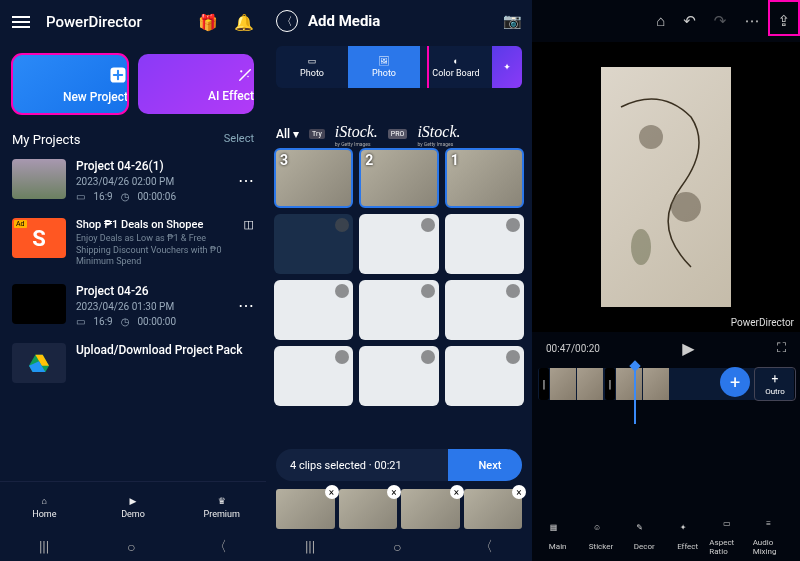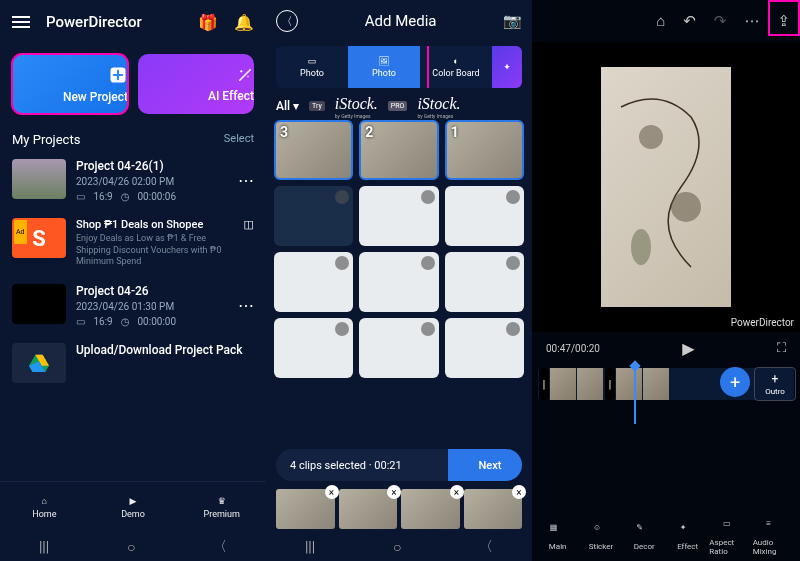--- a/index.html
+++ b/index.html
@@ -48,31 +48,31 @@
   .ad-item .proj-info div:nth-child(2){ color:#789; font-size:9px; line-height:1.3; margin-top:2px;}
   .gdrive-item .thumb { background:#1a2540;}
   .botnav1 { height:52px; display:flex; border-top:1px solid #182240;}
   .botnav1 div { flex:1; display:flex; flex-direction:column; align-items:center; justify-content:center; font-size:9px; color:#eee; gap:3px;}
   .sysnav { height:28px; display:flex; justify-content:space-around; align-items:center; background:#0a1630; }
   .sysnav span { color:#aaa; font-size:14px; }
 
   
   .header2 { height:42px; display:flex; align-items:center; padding:0 10px; gap:10px;}
   .back-btn { width:22px;height:22px; border:1.5px solid #fff; border-radius:50%; display:flex;align-items:center;justify-content:center; font-size:11px;}
-  .add-title { font-size:15px; font-weight:400; flex:1;text-align:center;}
+  .add-title { font-size:15px; font-weight:700; flex:1;}
   .cam-icon { font-size:15px;}
   .tabs2 {
     margin:4px 10px; display:flex; border-radius:6px; overflow:hidden; height:42px;
     background:#0c1c3d; position:relative;
   }
   .tabs2-hl { position:absolute; left:-2px; top:-2px; width:155px; height:46px; border:2px solid #ff00b3; pointer-events:none;}
   .tab2 { flex:1; display:flex; flex-direction:column; align-items:center; justify-content:center; font-size:9px; gap:2px;}
   .tab2.photo { background:#2b77ea;}
   .tab2.aicb { background:linear-gradient(135deg,#5a3ae8,#8a3af7);}
-  .filterbar { display:flex; align-items:center; gap:10px; padding:4px 10px; height:28px;}
+  .filterbar { display:flex; align-items:center; gap:10px; padding:4px 10px; height:28px;margin-top:28px;}
   .all-btn { font-size:12px; font-weight:500;}
   .all-btn::after{content:" ▾";}
   .istock { font-family:serif; font-style:italic; font-size:16px;}
   .istock-sub { font-size:5px; display:block; font-style:normal; color:#aaa;}
   .badge-try, .badge-pro { font-size:7px; background:#445; padding:1px 3px; border-radius:2px;}
   .badge-pro { background:#556;}
   .media-grid {
     flex:1; padding:0 8px; overflow:hidden;
     display:grid; grid-template-columns:repeat(3,1fr); grid-auto-rows:60px; gap:6px;
   }
@@ -169,21 +169,21 @@
           <span>16:9</span>
           <span>◷</span>
           <span>00:00:06</span>
         </div>
       </div>
       <span class="dots">⋯</span>
     </div>
 
     <div class="proj-item ad-item">
       <div class="thumb" style="background:#ff5722;position:relative;">
-        <span style="position:absolute;left:2px;top:2px;font-size:7px;background:#ffb300;color:#000;padding:8px 2px;border-radius:1px;">Ad</span>
+        <span style="position:absolute;left:2px;top:2px;font-size:7px;background:#ffb300;color:#000;padding:0 2px;border-radius:1px;">Ad</span>
         <span style="color:#fff;font-size:22px;font-weight:bold;">S</span>
       </div>
       <div class="proj-info">
         <div class="proj-title">Shop ₱1 Deals on Shopee</div>
         <div>Enjoy Deals as Low as ₱1 &amp; Free Shipping Discount Vouchers with ₱0 Minimum Spend</div>
       </div>
       <span style="font-size:11px;">◫</span>
     </div>
 
     <div class="proj-item">

